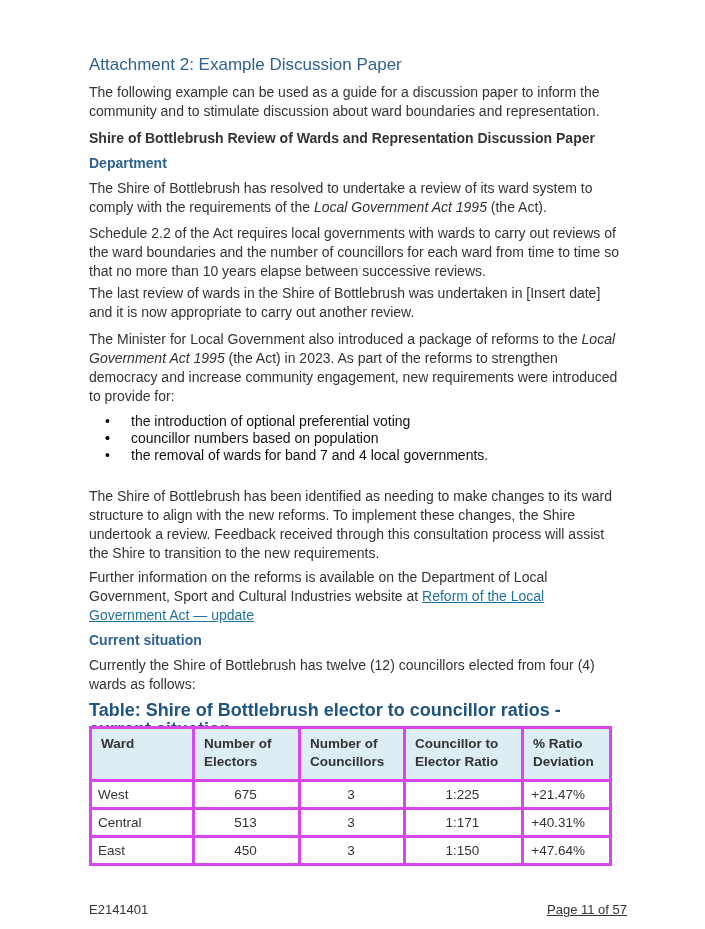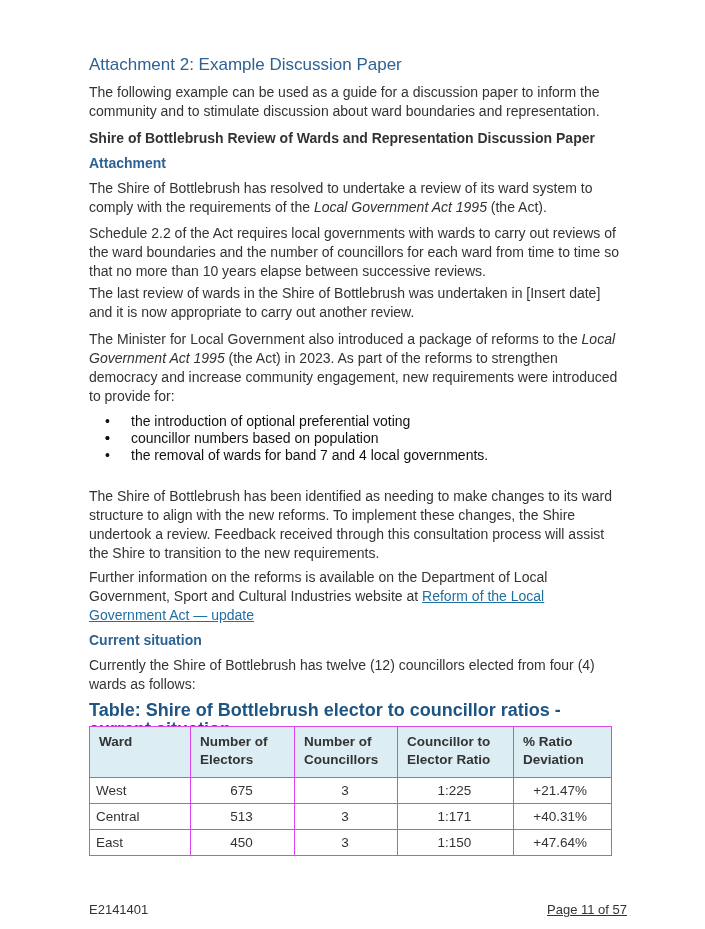--- a/index.html
+++ b/index.html
@@ -9,38 +9,38 @@
   p { margin: 0; font-size: 14px; line-height: 19px; }
   .blk { position: absolute; left: 0; width: 535px; }
   .bold { font-weight: bold; }
   .h2 { color: #2e6294; font-weight: bold; font-size: 14px; }
   .h3 { color: #1f5583; font-weight: bold; font-size: 18px; }
   ul { margin: 0; padding: 0; list-style: none; }
   ul li { position: relative; padding-left: 42px; font-size: 14px; line-height: 17px; color: #111; }
   ul li .bullet { position: absolute; left: 16px; top: 0; }
   a.link { color: #1f6fa0; text-decoration: underline; }
   table { border-collapse: collapse; position: absolute; left: 0; top: 726px; width: 523px; font-size: 13.5px; }
-  th, td { border: 1px solid #d946ef; }
+  th, td { border: 3px solid #d946ef; }
   th { background: #dcedf3; color: #333; font-weight: bold; text-align: left; vertical-align: top; padding: 6px 8px 8px 9px; line-height: 18px; height: 31px; }
   td { height: 25px; padding: 0 8px 0 6px; }
   td.num { text-align: center; }
   td.dev { text-align: right; padding-right: 24px; }
   .footer { position: absolute; top: 902px; font-size: 13px; color: #333; }
 </style>
 </head>
 <body>
 
 <div class="page">
   <div class="h1">Attachment 2: Example Discussion Paper</div>
 
   <p class="blk" style="top:83px;">The following example can be used as a guide for a discussion paper to inform the community and to stimulate discussion about ward boundaries and representation.</p>
 
   <p class="blk bold" style="top:129px;">Shire of Bottlebrush Review of Wards and Representation Discussion Paper</p>
 
-  <p class="blk h2" style="top:154px;">Attachment</p>
+  <p class="blk h2" style="top:154px;">Department</p>
 
   <p class="blk" style="top:179px;"><span>The Shire of Bottlebrush has resolved to undertake a review of its ward system to comply with the requirements of the </span><i>Local Government Act 1995</i><span> (the Act).</span></p>
 
   <p class="blk" style="top:224px;">Schedule 2.2 of the Act requires local governments with wards to carry out reviews of the ward boundaries and the number of councillors for each ward from time to time so that no more than 10 years elapse between successive reviews.</p>
 
   <p class="blk" style="top:284px;">The last review of wards in the Shire of Bottlebrush was undertaken in [Insert date] and it is now appropriate to carry out another review.</p>
 
   <p class="blk" style="top:330px;"><span>The Minister for Local Government also introduced a package of reforms to the </span><i>Local Government Act 1995</i><span> (the Act) in 2023. As part of the reforms to strengthen democracy and increase community engagement, new requirements were introduced to provide for:</span></p>
 
   <ul class="blk" style="top:413px;">

